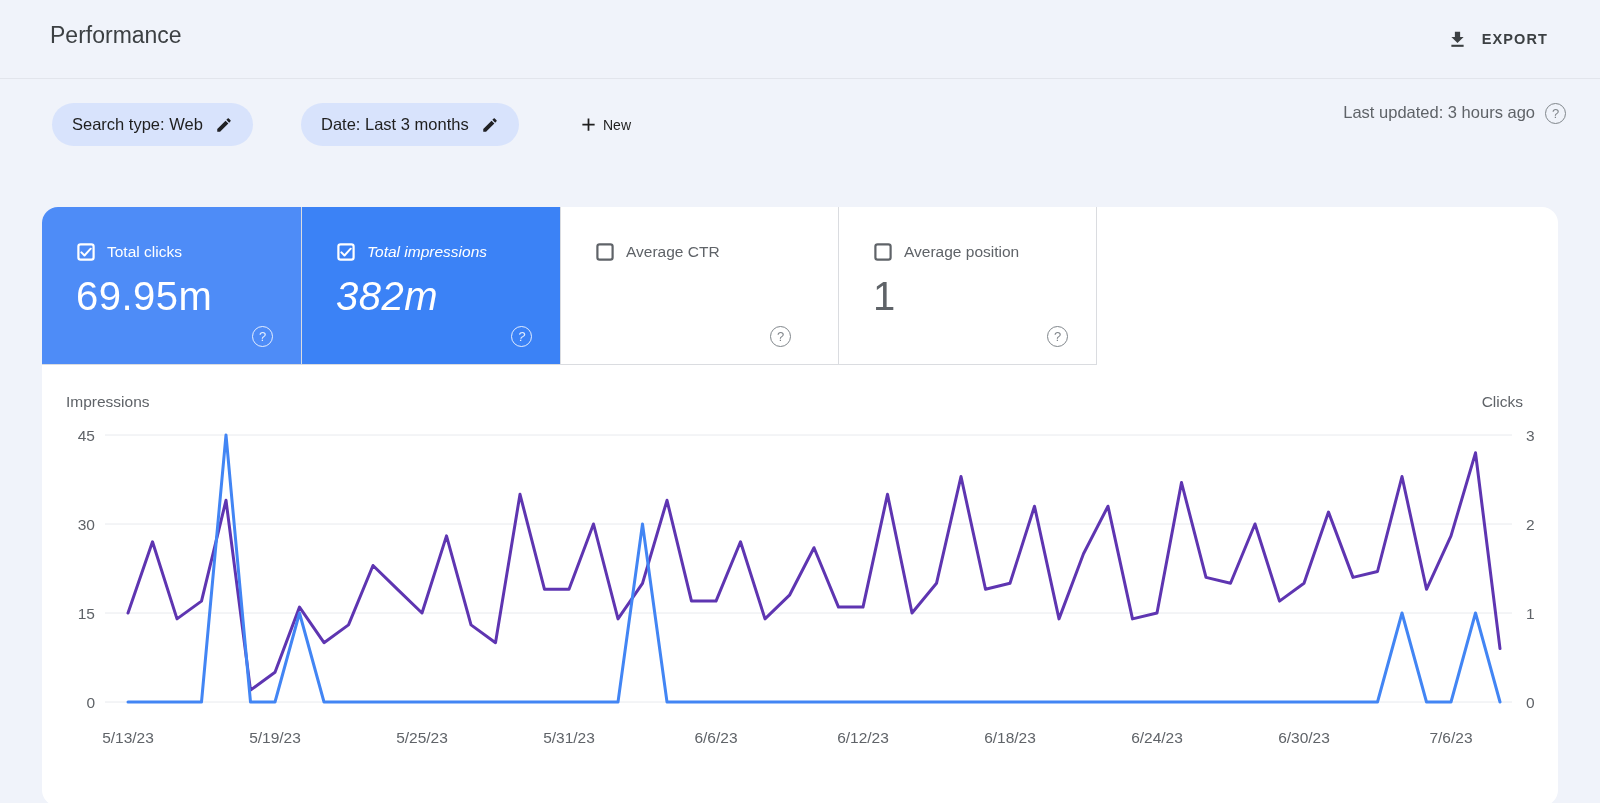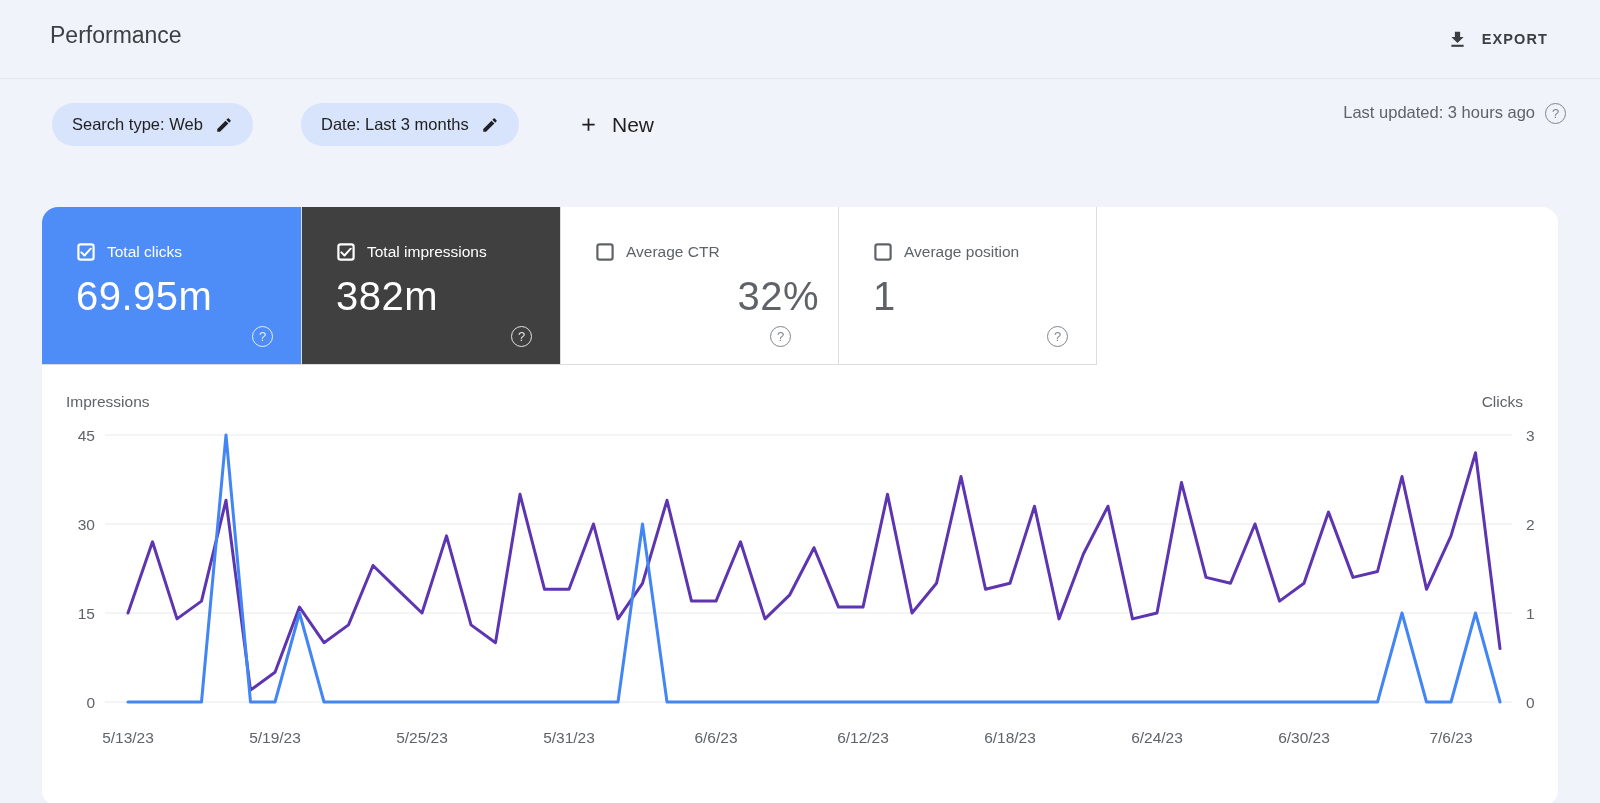--- a/index.html
+++ b/index.html
@@ -31,23 +31,23 @@
     position:absolute; top:24px; height:43px;
     display:flex; align-items:center; gap:12px;
     background:#d8e3fc; border:none; border-radius:22px;
     padding:0 20px; cursor:pointer;
     font-family:"Liberation Sans",sans-serif; font-size:16.5px; color:#1f1f1f;
   }
   .chip-1 { left:44px; }
   .chip-2 { left:293px; }
   .new-btn {
     position:absolute; top:24px; left:570px; height:43px;
-    display:flex; align-items:center; gap:13px;
+    display:flex; align-items:center; gap:4px;
     background:none; border:none; cursor:pointer;
-    font-family:"Liberation Sans",sans-serif; font-size:21px; color:#1f1f1f;
+    font-family:"Liberation Sans",sans-serif; font-size:14px; color:#1f1f1f;
   }
   .last-updated {
     position:absolute; top:24px; right:42px; height:43px;
     display:flex; gap:10px;
     font-size:16.5px; color:#5f6368;
   }
   .help-icon {
     display:inline-flex; align-items:center; justify-content:center;
     width:21px; height:21px; border:1.5px solid #80868b; border-radius:50%;
     font-size:13px; color:#80868b; cursor:pointer; flex:none;
@@ -136,21 +136,21 @@
               <rect x="1.4" y="1.4" width="15.2" height="15.2" rx="2.2" stroke-width="2.2"></rect>
               <path d="M4.4 9.4l3.1 3.1 6.2-6.8" stroke-width="2" stroke-linecap="round" stroke-linejoin="round" fill="none"></path>
             </svg>
           </span>
           <span class="card-label">Total clicks</span>
         </div>
         <div class="card-value">69.95m</div>
         <span class="help-icon card-help">?</span>
       </div>
 
-      <div class="metric-card on" style="background: #404040;">
+      <div class="metric-card on" style="background: #3b82f6; font-style: italic;">
         <div class="card-top">
           <span class="cb">
             <svg width="18" height="18" viewBox="0 0 18 18" fill="none">
               <rect x="1.4" y="1.4" width="15.2" height="15.2" rx="2.2" stroke-width="2.2"></rect>
               <path d="M4.4 9.4l3.1 3.1 6.2-6.8" stroke-width="2" stroke-linecap="round" stroke-linejoin="round" fill="none"></path>
             </svg>
           </span>
           <span class="card-label">Total impressions</span>
         </div>
         <div class="card-value">382m</div>
@@ -160,21 +160,20 @@
       <div class="metric-card" style="background: rgb(255, 255, 255); text-align: right;">
         <div class="card-top">
           <span class="cb">
             <svg width="18" height="18" viewBox="0 0 18 18" fill="none">
               <rect x="1.4" y="1.4" width="15.2" height="15.2" rx="2.2" stroke-width="2.2"></rect>
               <path d="M4.4 9.4l3.1 3.1 6.2-6.8" stroke-width="2" stroke-linecap="round" stroke-linejoin="round" fill="none"></path>
             </svg>
           </span>
           <span class="card-label">Average CTR</span>
         </div>
-        <div class="card-value">32%</div>
         <span class="help-icon card-help">?</span>
       </div>
 
       <div class="metric-card" style="background: rgb(255, 255, 255);">
         <div class="card-top">
           <span class="cb">
             <svg width="18" height="18" viewBox="0 0 18 18" fill="none">
               <rect x="1.4" y="1.4" width="15.2" height="15.2" rx="2.2" stroke-width="2.2"></rect>
               <path d="M4.4 9.4l3.1 3.1 6.2-6.8" stroke-width="2" stroke-linecap="round" stroke-linejoin="round" fill="none"></path>
             </svg>

